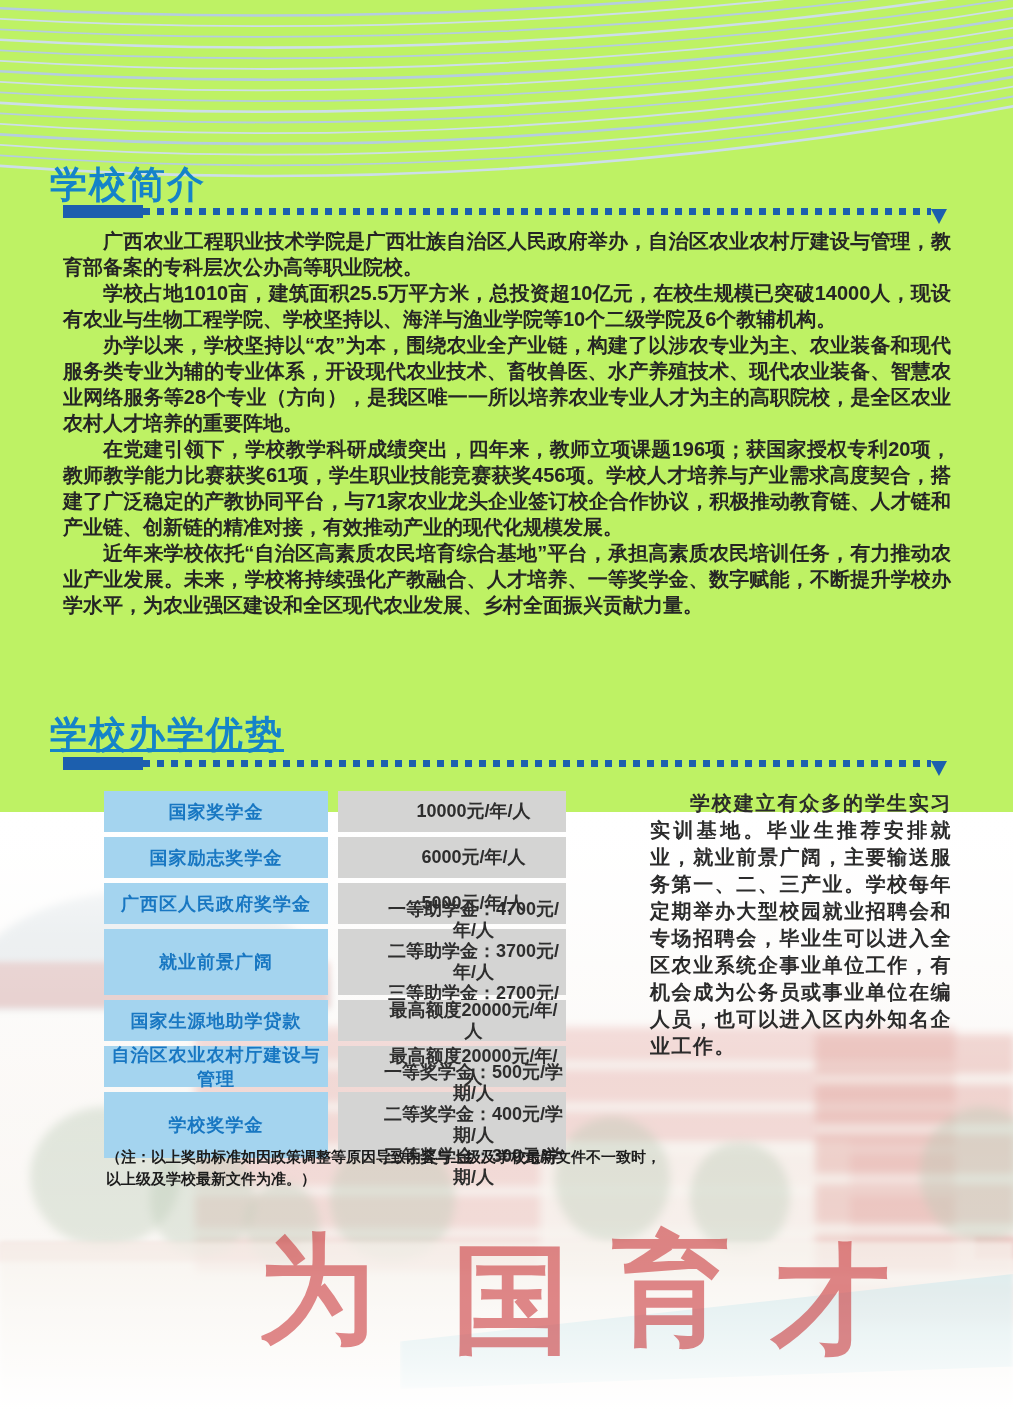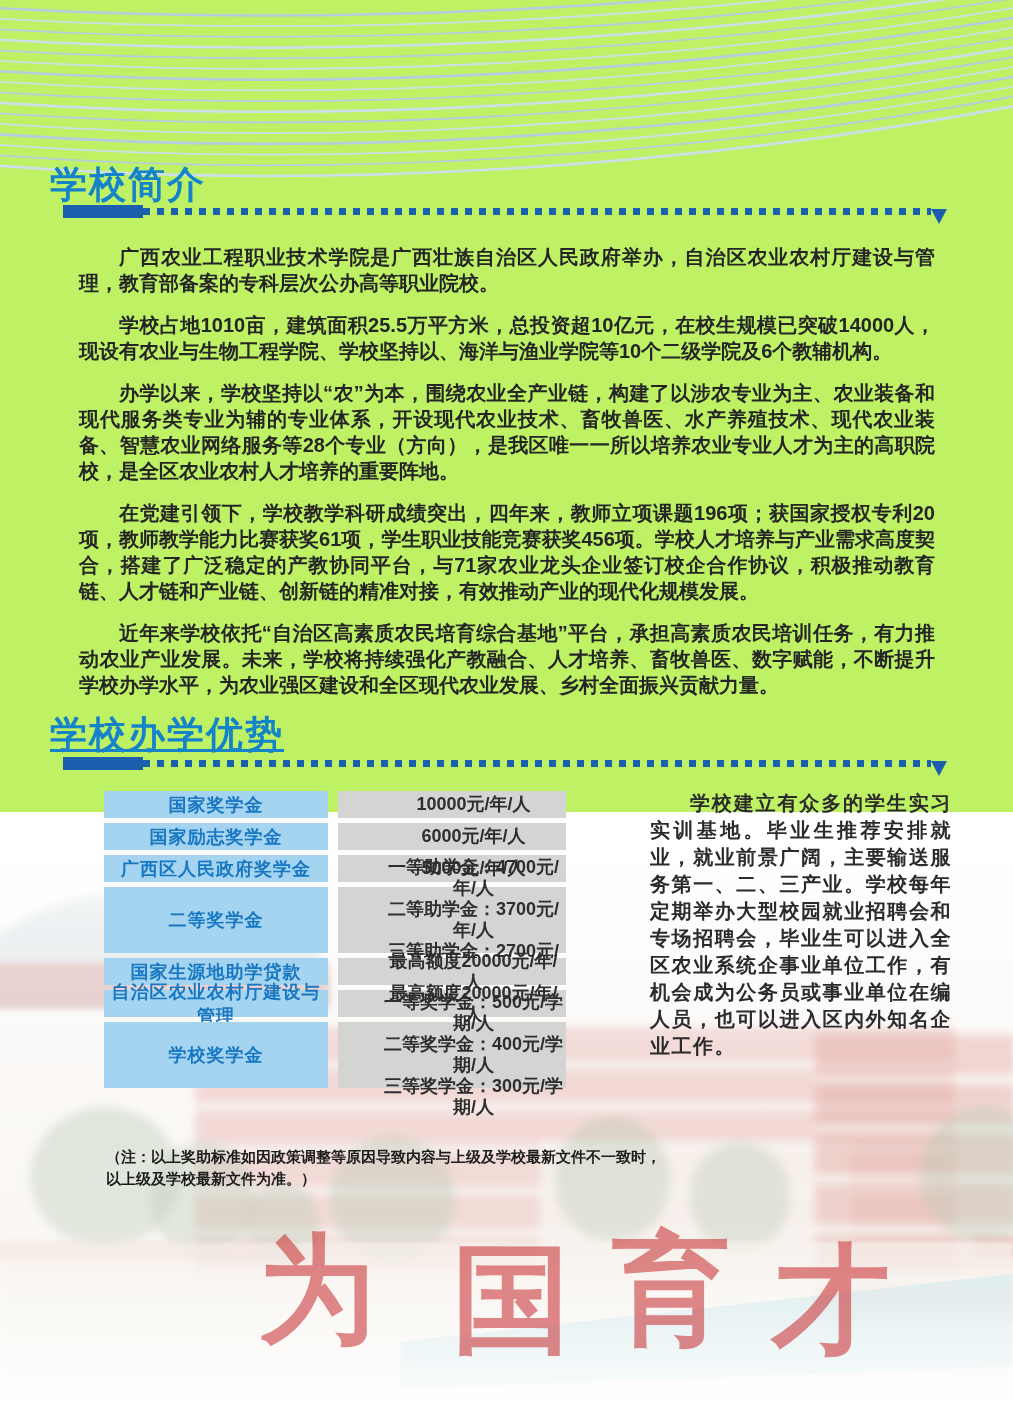--- a/index.html
+++ b/index.html
@@ -25,21 +25,21 @@
     flex:0 0 auto; width:0; height:0; margin-top:4px;
     border-left:8px solid transparent; border-right:8px solid transparent;
     border-top:15px solid #1c5fae;
   }
   
   .intro-text {
     position:absolute; left:63px; top:228px; width:888px;
     font-size:20px; line-height:26px; color:#252525; font-weight:600;
     text-align:justify;
   }
-  .intro-text p { margin:16px; text-indent:2em; }
+  .intro-text p { margin:0; text-indent:2em; }
   
   .photo { position:absolute; left:0; top:812px; width:1013px; height:599px; overflow:hidden;
            background:linear-gradient(180deg,#ffffff 0%,#f8f4f0 40%,#f4eee7 72%,#ffffff 100%); }
   .photo > div { position:absolute; }
   .ph-lib   { left:-30px; top:78px;  width:360px; height:120px; background:#9fb3bd; opacity:.45;
               border-radius:55% 55% 0 0 / 90% 90% 0 0; filter:blur(4px); }
   .ph-lib-band { left:-30px; top:150px; width:360px; height:46px; background:#c34a40; opacity:.45; filter:blur(3px); }
   .ph-center-bldg { left:195px; top:215px; width:760px; height:250px; opacity:.42; filter:blur(4px);
               background:repeating-linear-gradient(180deg,#cc5a50 0 34px,#e8ddd4 34px 42px); }
   .ph-center-white { left:540px; top:330px; width:310px; height:135px; background:#f0e8de; opacity:.8; filter:blur(4px); }
@@ -72,21 +72,21 @@
   .g-label {
     width:224px; flex:0 0 auto; background:#a4d4ef; color:#1877c2;
     font-weight:700; font-size:18px; letter-spacing:1px;
     display:flex; align-items:center; justify-content:center; text-align:center;
   }
   .g-value {
     flex:1 1 auto; background:#d4d4d3; color:#2e2e2e;
     font-size:18px; font-weight:600; line-height:21px; white-space:pre-line;
     display:flex; align-items:center; justify-content:center; text-align:center;padding-left:43px;
   }
-  .h1 { height:27px; }
+  .h1 { height:41px; }
   .h3 { height:66px; }
   
   .side-text {
     position:absolute; left:650px; top:790px; width:302px;
     font-size:20px; line-height:27px; color:#2b2b2b; font-weight:600;
     text-align:justify; letter-spacing:1.5px; text-indent:2em;
   }
   
   .note {
     position:absolute; left:106px; top:1146px; width:560px;
@@ -123,21 +123,21 @@
     <div class="rule-bar"></div>
     <div class="rule-dashes"></div>
     <div class="rule-arrow"></div>
   </div>
 
   <div class="intro-text">
     <p>广西农业工程职业技术学院是广西壮族自治区人民政府举办，自治区农业农村厅建设与管理，教育部备案的专科层次公办高等职业院校。</p>
     <p>学校占地1010亩，建筑面积25.5万平方米，总投资超10亿元，在校生规模已突破14000人，现设有农业与生物工程学院、学校坚持以、海洋与渔业学院等10个二级学院及6个教辅机构。</p>
     <p>办学以来，学校坚持以“农”为本，围绕农业全产业链，构建了以涉农专业为主、农业装备和现代服务类专业为辅的专业体系，开设现代农业技术、畜牧兽医、水产养殖技术、现代农业装备、智慧农业网络服务等28个专业（方向），是我区唯一一所以培养农业专业人才为主的高职院校，是全区农业农村人才培养的重要阵地。</p>
     <p>在党建引领下，学校教学科研成绩突出，四年来，教师立项课题196项；获国家授权专利20项，教师教学能力比赛获奖61项，学生职业技能竞赛获奖456项。学校人才培养与产业需求高度契合，搭建了广泛稳定的产教协同平台，与71家农业龙头企业签订校企合作协议，积极推动教育链、人才链和产业链、创新链的精准对接，有效推动产业的现代化规模发展。</p>
-    <p>近年来学校依托“自治区高素质农民培育综合基地”平台，承担高素质农民培训任务，有力推动农业产业发展。未来，学校将持续强化产教融合、人才培养、畜牧兽医、数字赋能，不断提升学校办学水平，为农业强区建设和全区现代农业发展、乡村全面振兴贡献力量。</p>
+    <p>近年来学校依托“自治区高素质农民培育综合基地”平台，承担高素质农民培训任务，有力推动农业产业发展。未来，学校将持续强化产教融合、人才培养、一等奖学金、数字赋能，不断提升学校办学水平，为农业强区建设和全区现代农业发展、乡村全面振兴贡献力量。</p>
   </div>
 
   <div class="sec-title" style="top:716px;text-decoration:underline;">学校办学优势</div>
   <div class="rule" style="top:757px;">
     <div class="rule-bar"></div>
     <div class="rule-dashes"></div>
     <div class="rule-arrow"></div>
   </div>
 
   <div class="photo">
@@ -171,21 +171,21 @@
     </div>
     <div class="g-row">
       <div class="g-label h1">国家励志奖学金</div>
       <div class="g-value h1">6000元/年/人</div>
     </div>
     <div class="g-row">
       <div class="g-label h1">广西区人民政府奖学金</div>
       <div class="g-value h1">5000元/年/人</div>
     </div>
     <div class="g-row">
-      <div class="g-label h3">二等奖学金</div>
+      <div class="g-label h3">就业前景广阔</div>
       <div class="g-value h3">一等助学金：4700元/年/人
 二等助学金：3700元/年/人
 三等助学金：2700元/年/人</div>
     </div>
     <div class="g-row">
       <div class="g-label h1">国家生源地助学贷款</div>
       <div class="g-value h1">最高额度20000元/年/人</div>
     </div>
     <div class="g-row">
       <div class="g-label h1">自治区农业农村厅建设与管理</div>

